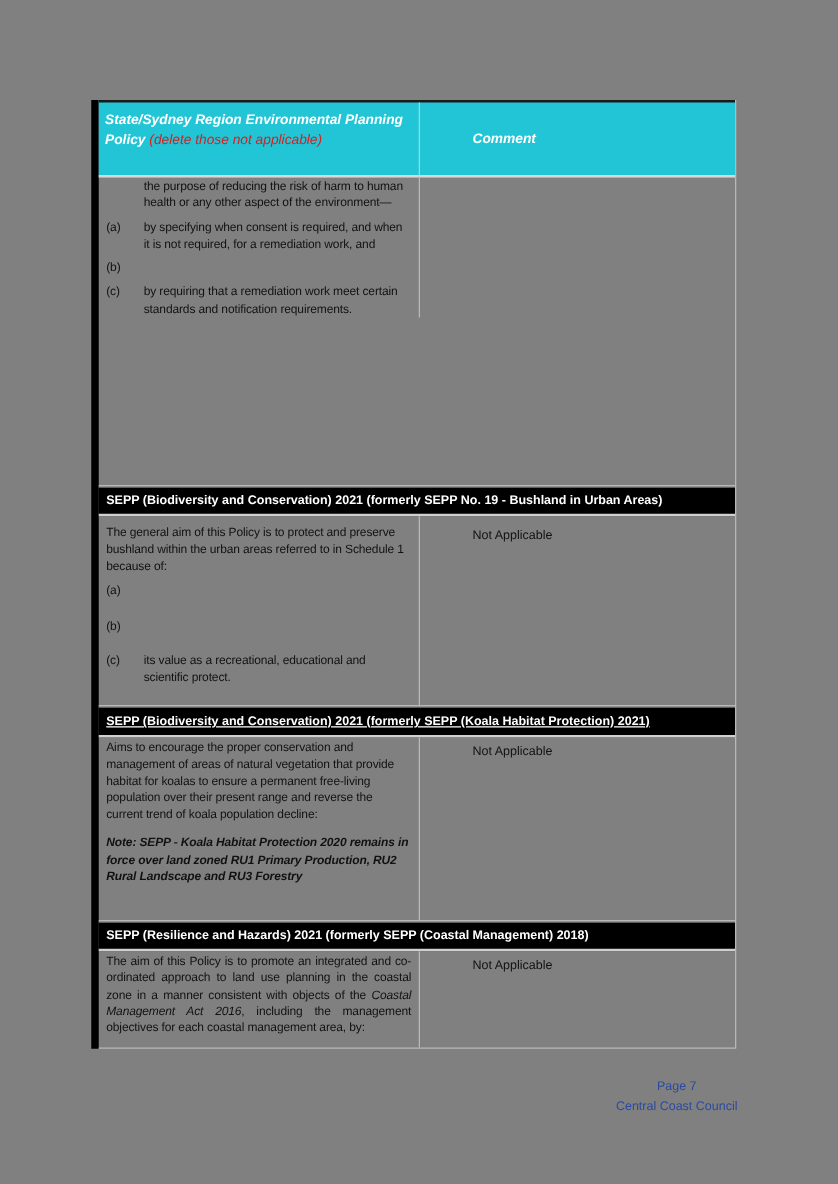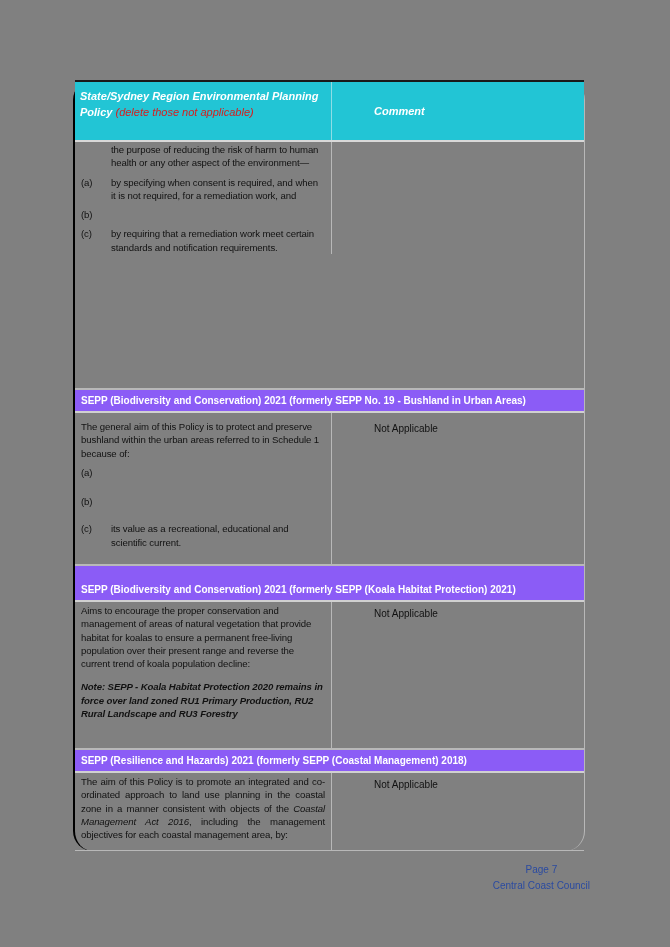--- a/index.html
+++ b/index.html
@@ -2,31 +2,31 @@
 <html><head>
 <meta charset="utf-8">
 <style>
   html, body { margin:0; padding:0; }
   body {
     width:670px; height:947px; background:#808080; position:relative; overflow:hidden;
     font-family:"Liberation Sans", sans-serif; color:#000;
   }
   .table {
     position:absolute; left:73px; top:80px; width:509px;
-    border-left:2px solid #000000; border-right:1px solid #b8b8b8;border-radius:20px;
+    border-left:6px solid #000000; border-right:1px solid #b8b8b8;
   }
   .row { display:flex; border-bottom:1px solid #b8b8b8; }
   .cell-left { width:257px; box-sizing:border-box; border-right:1px solid #b8b8b8; }
   .cell-right { flex:1; box-sizing:border-box;margin-left:36px; }
   .hdr { background:#22c5d5; height:58px; border-top:2px solid #1a1a1a; border-bottom:2px solid #d8d8d8; }
   .hdr .cell-left { border-right:1px solid #8fdde5; padding:6px 5px 0 5px; font-size:11px; line-height:16px; font-style:italic; font-weight:bold; color:#fff; }
   .hdr .cell-left .red { color:#d42020; font-weight:normal; }
   .hdr .cell-right { padding:0 6px; display:flex; align-items:center; font-size:11px; font-style:italic; font-weight:bold; color:#fff; }
   .section {
-    background:#8b5cf6; color:#fff; font-weight:bold; font-size:10px; line-height:15px;
+    background:#000000; color:#fff; font-weight:bold; font-size:10px; line-height:15px;
     padding:3px 6px; border-top:1px solid #b8b8b8; border-bottom:2px solid #d0d0d0;
   }
   .txt { font-size:9.6px; line-height:13.3px; color:#111; letter-spacing:-0.1px; }
   .clause { display:flex; margin-top:6px; }
   .clause .num { width:30px; flex:none; padding-left:6px; }
   .clause .body { flex:1; padding-right:6px; }
   .para { padding:2px 6px 0 6px; }
   .note { font-weight:bold; padding:10px 6px 0 6px;font-style:italic; }
   .justify { text-align:justify; }
   .na { padding:10px 6px 0 6px; font-size:10px; color:#111; }
@@ -71,29 +71,29 @@
     <div class="cell-left txt">
       <div class="para" style="padding-top:7px;">The general aim of this Policy is to protect and preserve bushland within the urban areas referred to in Schedule 1 because of:</div>
       <div class="clause">
         <span class="num">(a)</span>
       </div>
       <div class="clause" style="margin-top:16px;">
         <span class="num">(b)</span>
       </div>
       <div class="clause" style="margin-top:14px;">
         <span class="num">(c)</span>
-        <span class="body">its value as a recreational, educational and scientific current.</span>
+        <span class="body">its value as a recreational, educational and scientific protect.</span>
       </div>
     </div>
     <div class="cell-right na">
       <span>Not Applicable</span>
     </div>
   </div>
 
-  <div class="section" style="padding-top:16px;padding-bottom:3px;">SEPP (Biodiversity and Conservation) 2021 (formerly SEPP (Koala Habitat Protection) 2021)</div>
+  <div class="section" style="padding-top:4px;padding-bottom:3px;text-decoration:underline;">SEPP (Biodiversity and Conservation) 2021 (formerly SEPP (Koala Habitat Protection) 2021)</div>
   <div class="row" style="height:146px;">
     <div class="cell-left txt">
       <div class="para">Aims to encourage the proper conservation and management of areas of natural vegetation that provide habitat for koalas to ensure a permanent free-living population over their present range and reverse the current trend of koala population decline:</div>
       <div class="note">Note: SEPP - Koala Habitat Protection 2020 remains in force over land zoned RU1 Primary Production, RU2 Rural Landscape and RU3 Forestry</div>
     </div>
     <div class="cell-right na" style="padding-top:6px;">
       <span>Not Applicable</span>
     </div>
   </div>
 

